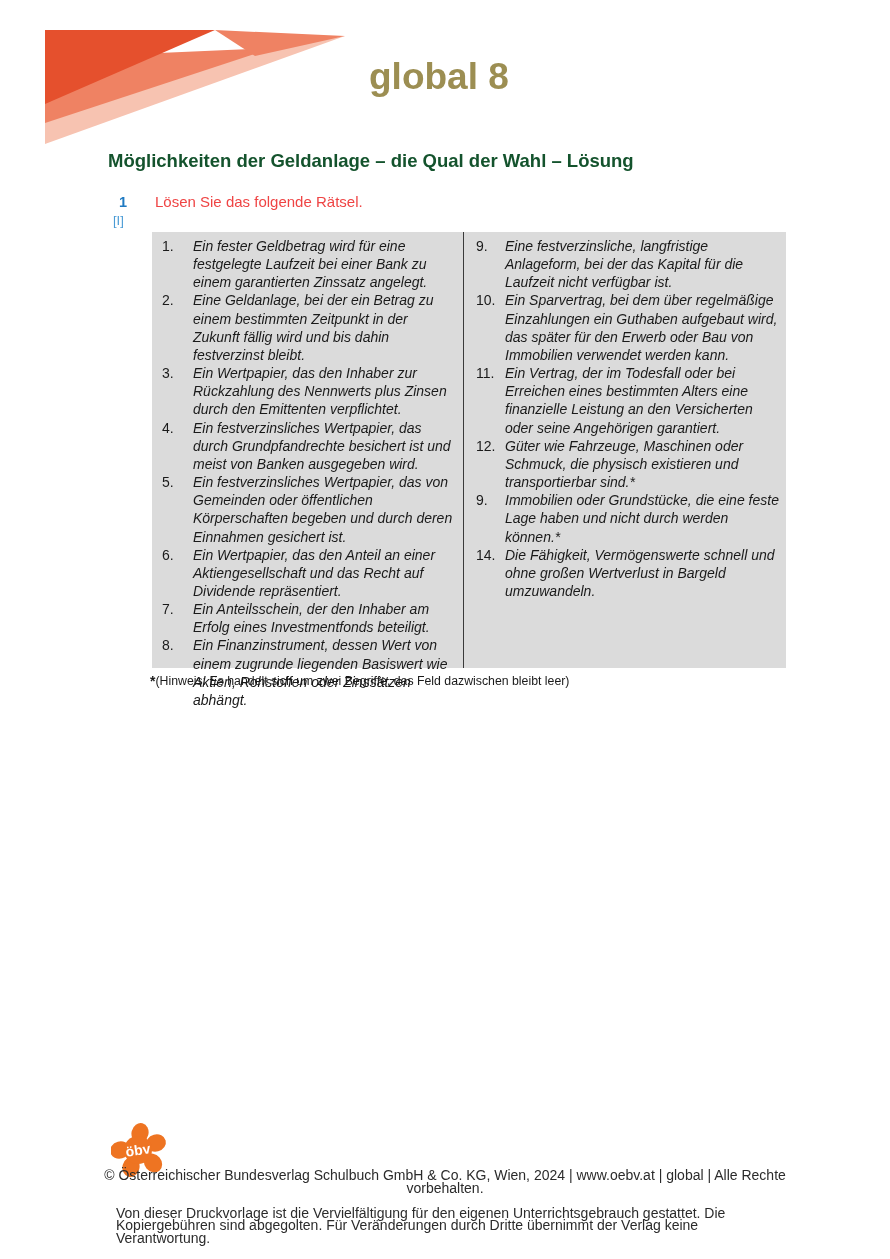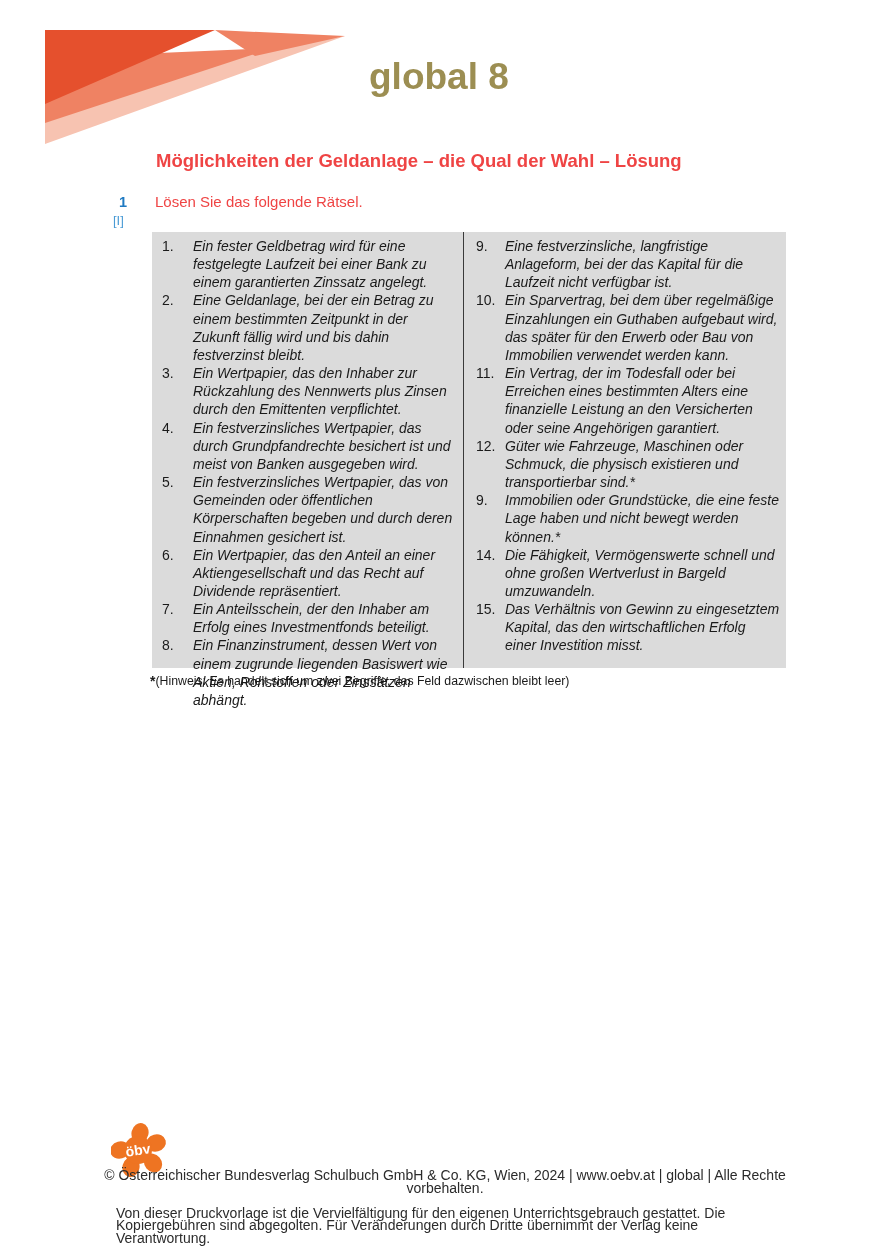--- a/index.html
+++ b/index.html
@@ -14,21 +14,21 @@
   }
   
   .logo-swoosh{position:absolute;left:45px;top:26px;width:302px;height:120px;}
   .book-title{
     position:absolute;left:369px;top:56px;
     font-size:37px;font-weight:bold;color:#9c8e52;
     letter-spacing:0px;
   }
   .page-heading{
     position:absolute;left:108px;top:150px;width:640px;
-    font-size:18.5px;font-weight:bold;color:#ef4444;margin-left:48px;
+    font-size:18.5px;font-weight:bold;color:#14532d;
   }
   
   .ex-num{
     position:absolute;left:119px;top:194px;
     font-size:14.5px;font-weight:bold;color:#1f7ac2;
   }
   .ex-tag{
     position:absolute;left:113px;top:213px;
     font-size:13px;color:#4a9bd5;
   }
@@ -132,29 +132,25 @@
       <div class="pz-item">
         <span class="pz-num">11.</span>
         <span class="pz-text">Ein Vertrag, der im Todesfall oder bei Erreichen eines bestimmten Alters eine finanzielle Leistung an den Versicherten oder seine Angehörigen garantiert.</span>
       </div>
       <div class="pz-item">
         <span class="pz-num">12.</span>
         <span class="pz-text">Güter wie Fahrzeuge, Maschinen oder Schmuck, die physisch existieren und transportierbar sind.*</span>
       </div>
       <div class="pz-item">
         <span class="pz-num">9.</span>
-        <span class="pz-text">Immobilien oder Grundstücke, die eine feste Lage haben und nicht bewegt werden können.*</span>
+        <span class="pz-text">Immobilien oder Grundstücke, die eine feste Lage haben und nicht durch werden können.*</span>
       </div>
       <div class="pz-item">
         <span class="pz-num">14.</span>
         <span class="pz-text">Die Fähigkeit, Vermögenswerte schnell und ohne großen Wertverlust in Bargeld umzuwandeln.</span>
-      </div>
-      <div class="pz-item">
-        <span class="pz-num">15.</span>
-        <span class="pz-text">Das Verhältnis von Gewinn zu eingesetztem Kapital, das den wirtschaftlichen Erfolg einer Investition misst.</span>
       </div>
     </div>
   </div>
 
   <div class="footnote"><span class="star">*</span><span>(Hinweis: Es handelt sich um zwei Begriffe, das Feld dazwischen bleibt leer)</span></div>
 
   <svg class="oebv-logo" viewBox="0 0 58 54" aria-hidden="true">
     <g fill="#ee7422">
       <ellipse cx="29" cy="10" rx="8.5" ry="10" transform="rotate(14 29 10)"></ellipse>
       <ellipse cx="45" cy="20" rx="8.5" ry="10" transform="rotate(75 45 20)"></ellipse>

